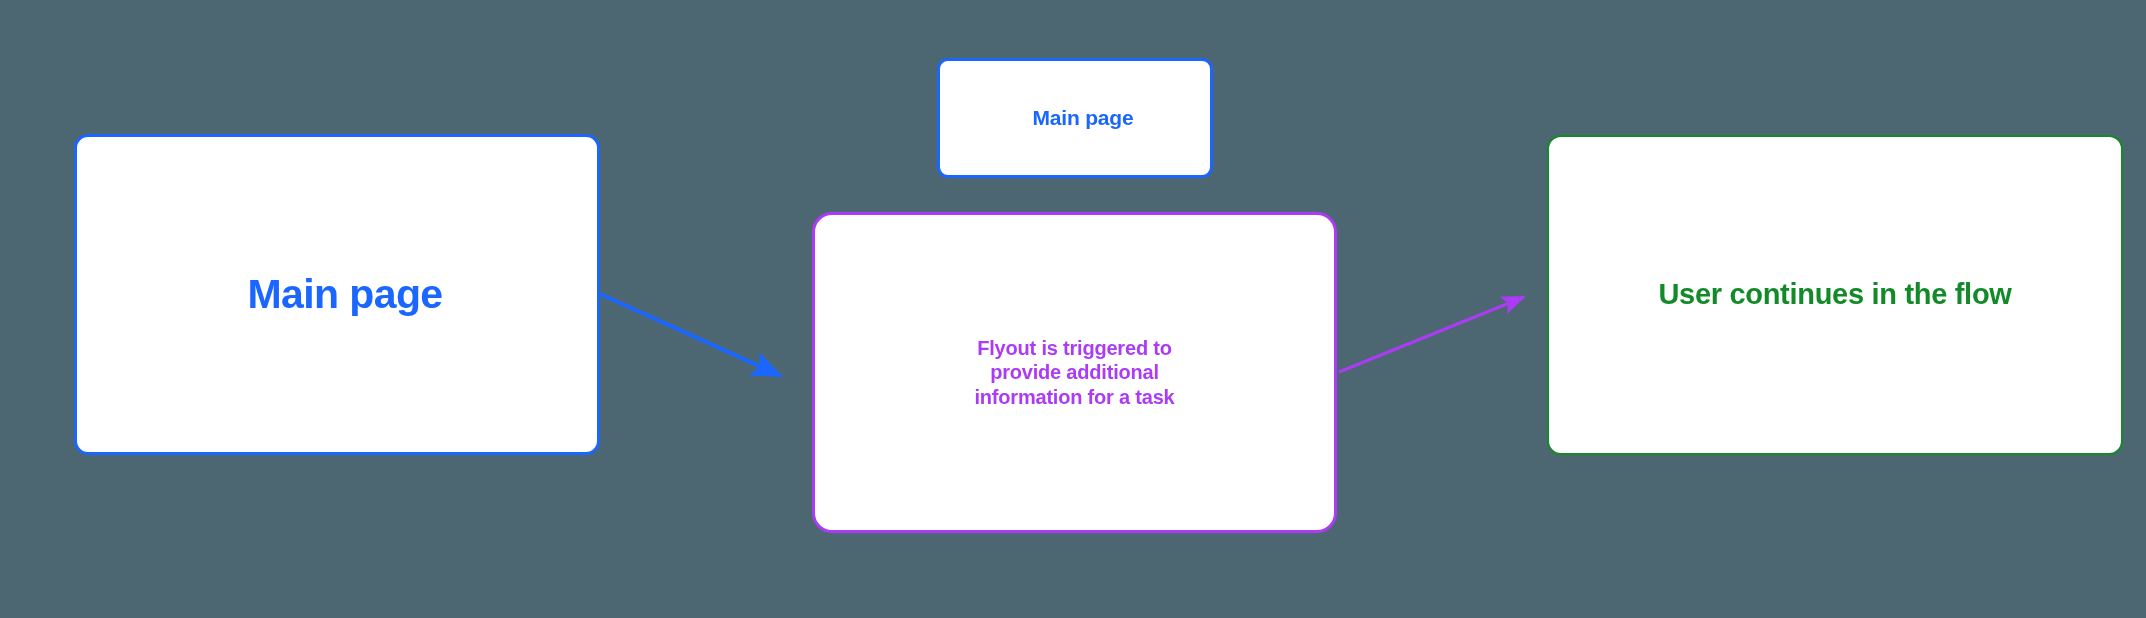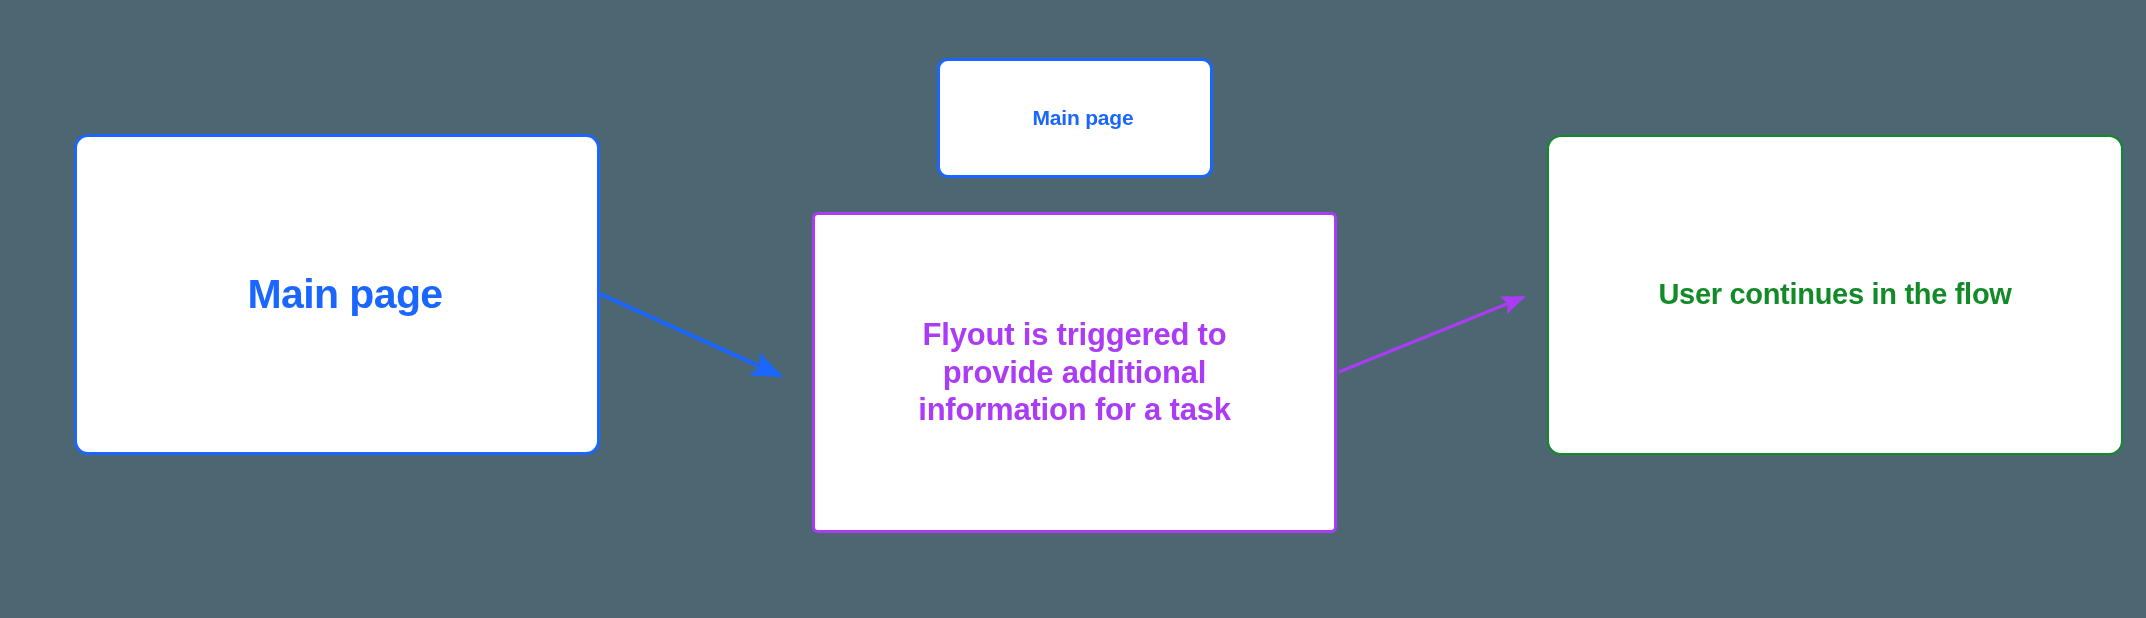--- a/index.html
+++ b/index.html
@@ -59,23 +59,23 @@
     letter-spacing: -0.2px;
   }
 
   
   #node-flyout {
     left: 812px;
     top: 212px;
     width: 525px;
     height: 321px;
     border: 3px solid #ac3bf5;
-    border-radius: 6px;
+    border-radius: 20px;
     color: #ac3bf5;
-    font-size: 31px;
+    font-size: 20px;
     line-height: 1.22;
     padding: 0 22px;
   }
 
   
   #node-user-continues {
     left: 1547px;
     top: 135px;
     width: 576px;
     height: 320px;

